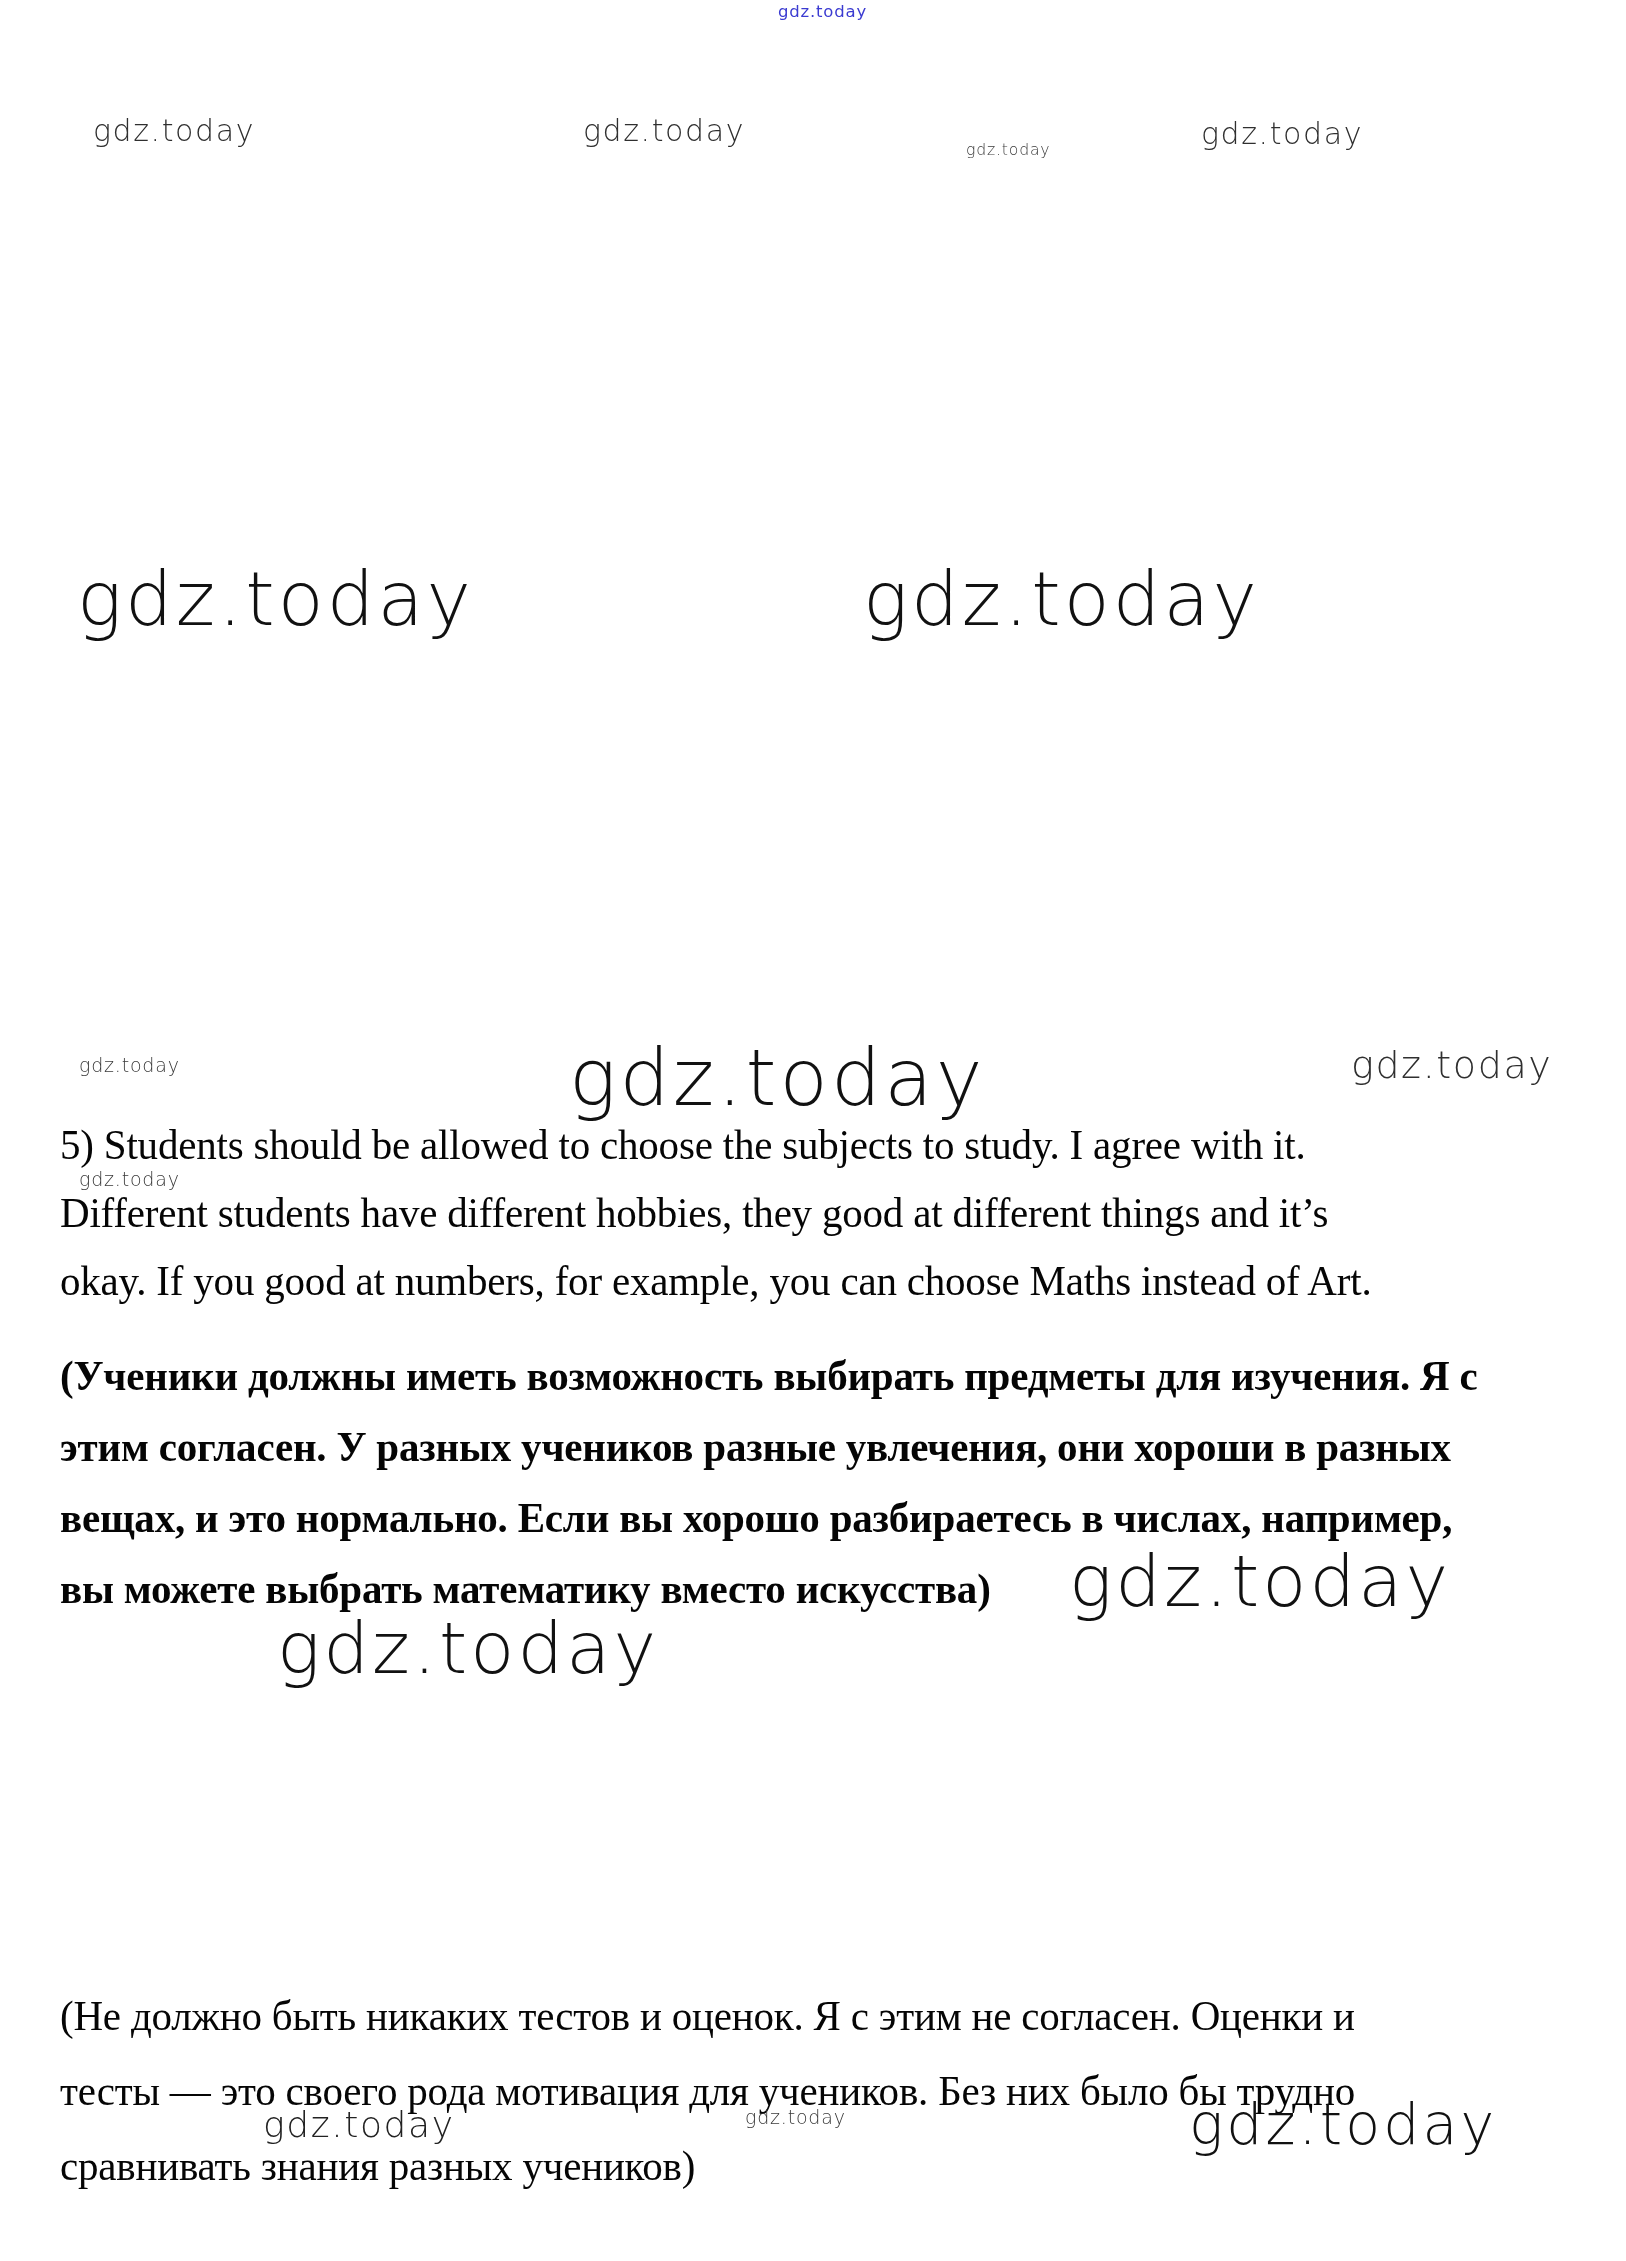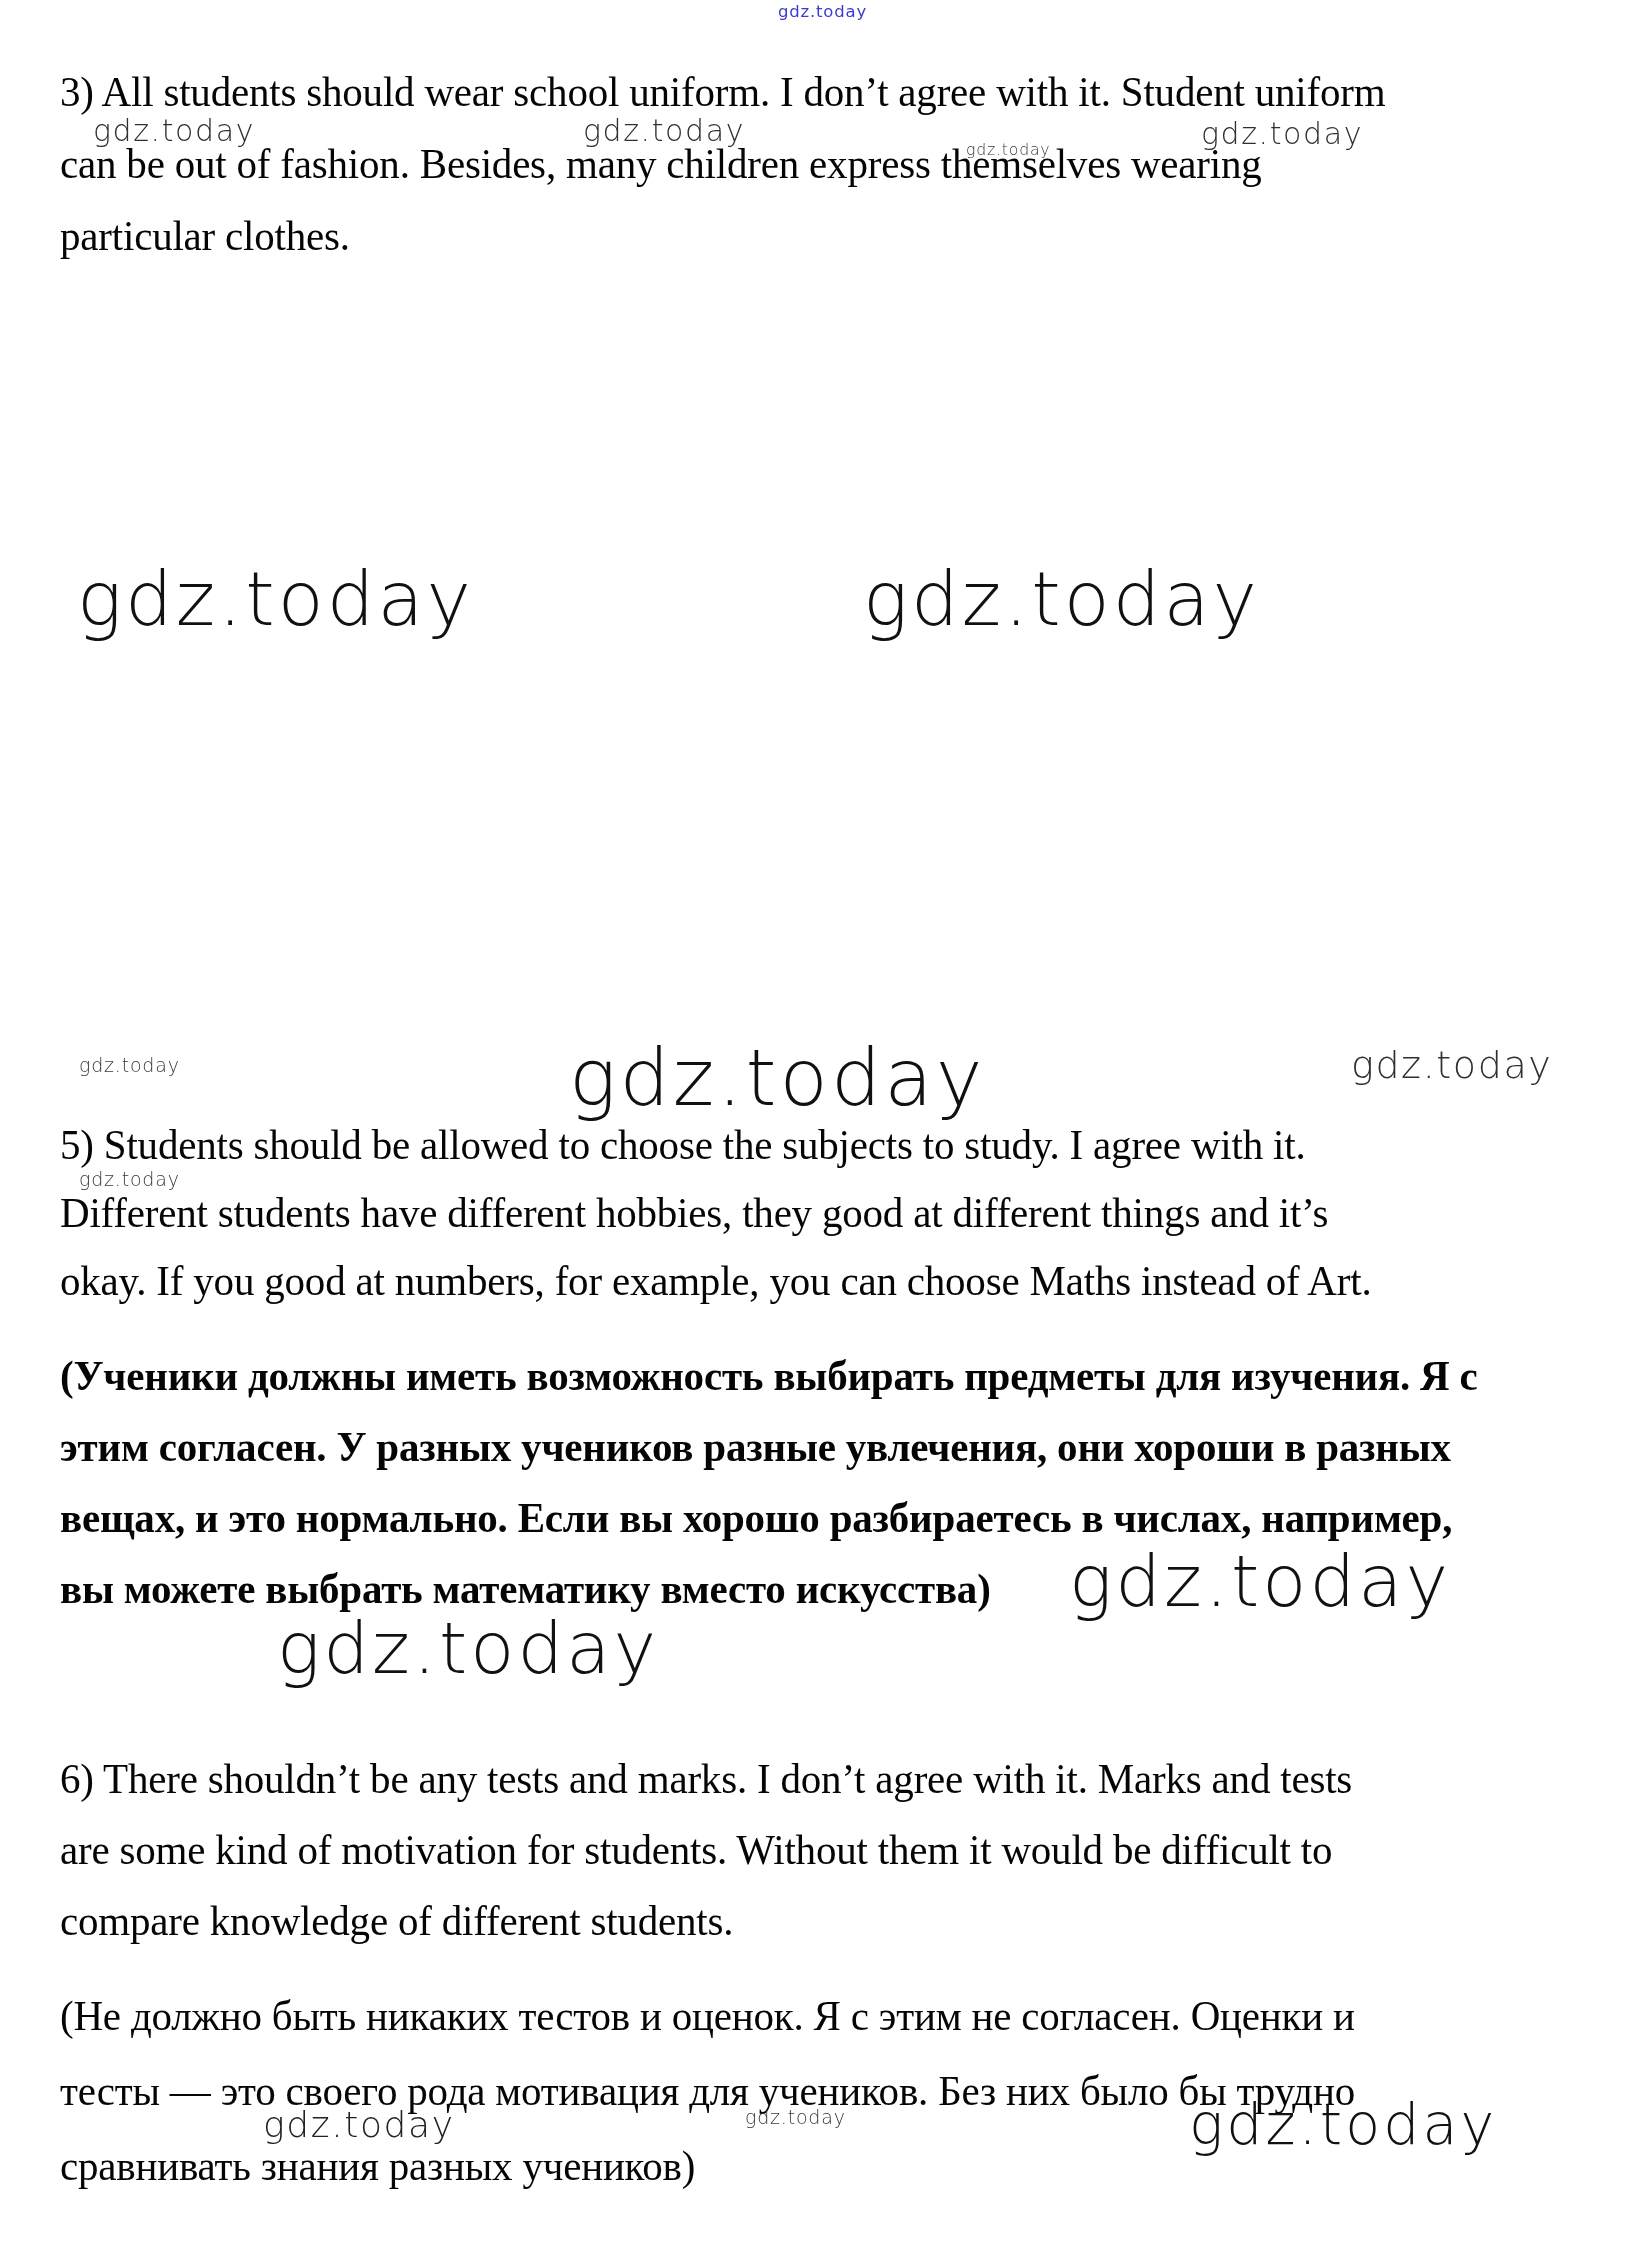--- a/index.html
+++ b/index.html
@@ -31,25 +31,20 @@
   }
   .wm-thin { letter-spacing:3.1px; }
 </style>
 </head>
 <body>
 
 <div class="page">
 
   <span class="wm" style="left:778px; top:1.6px; font-size:16.5px; color:#3b3bd1; font-weight:500; letter-spacing:0.8px;">gdz.today</span>
 
-  <div class="para" style="top:54px; --lh:72px;">
-    <div class="line">3) All students should wear school uniform. I don’t agree with it. Student uniform</div>
-    <div class="line">can be out of fashion. Besides, many children express themselves wearing</div>
-    <div class="line">particular clothes.</div>
-  </div>
 
   <span class="wm" style="left:93px; top:113px; font-size:30px; color:#2f2f2f;">gdz.today</span>
   <span class="wm" style="left:583px; top:113px; font-size:30px; color:#2f2f2f;">gdz.today</span>
   <span class="wm" style="left:966px; top:140px; font-size:15.7px; color:#3a3a3a; letter-spacing:0.8px;">gdz.today</span>
   <span class="wm" style="left:1201px; top:116px; font-size:30px; color:#2f2f2f;">gdz.today</span>
 
 
   <span class="wm wm-thin" style="left:77px; top:555px; font-size:75px; color:#111111;">gdz.today</span>
   <span class="wm wm-thin" style="left:863px; top:555px; font-size:75px; color:#111111;">gdz.today</span>
 
@@ -70,25 +65,20 @@
   <div class="para" style="top:1339px;font-weight:bold; --lh:71px;">
     <div class="line">(Ученики должны иметь возможность выбирать предметы для изучения. Я с</div>
     <div class="line">этим согласен. У разных учеников разные увлечения, они хороши в разных</div>
     <div class="line">вещах, и это нормально. Если вы хорошо разбираетесь в числах, например,</div>
     <div class="line">вы можете выбрать математику вместо искусства)</div>
   </div>
 
   <span class="wm wm-thin" style="left:1069px; top:1539px; font-size:72px; color:#111111;">gdz.today</span>
   <span class="wm wm-thin" style="left:277px; top:1606px; font-size:72px; color:#111111;">gdz.today</span>
 
-  <div class="para" style="top:1742px; --lh:71px;">
-    <div class="line">6) There shouldn’t be any tests and marks. I don’t agree with it. Marks and tests</div>
-    <div class="line">are some kind of motivation for students. Without them it would be difficult to</div>
-    <div class="line">compare knowledge of different students.</div>
-  </div>
 
   <div class="para" style="top:1977px; --lh:75px;">
     <div class="line">(Не должно быть никаких тестов и оценок. Я с этим не согласен. Оценки и</div>
     <div class="line">тесты — это своего рода мотивация для учеников. Без них было бы трудно</div>
     <div class="line">сравнивать знания разных учеников)</div>
   </div>
 
   <span class="wm" style="left:263px; top:2104px; font-size:36px; color:#222222;">gdz.today</span>
   <span class="wm" style="left:745px; top:2106px; font-size:19px; color:#3a3a3a; letter-spacing:0.8px;">gdz.today</span>
   <span class="wm wm-thin" style="left:1189px; top:2091px; font-size:57px; color:#111111;">gdz.today</span>

